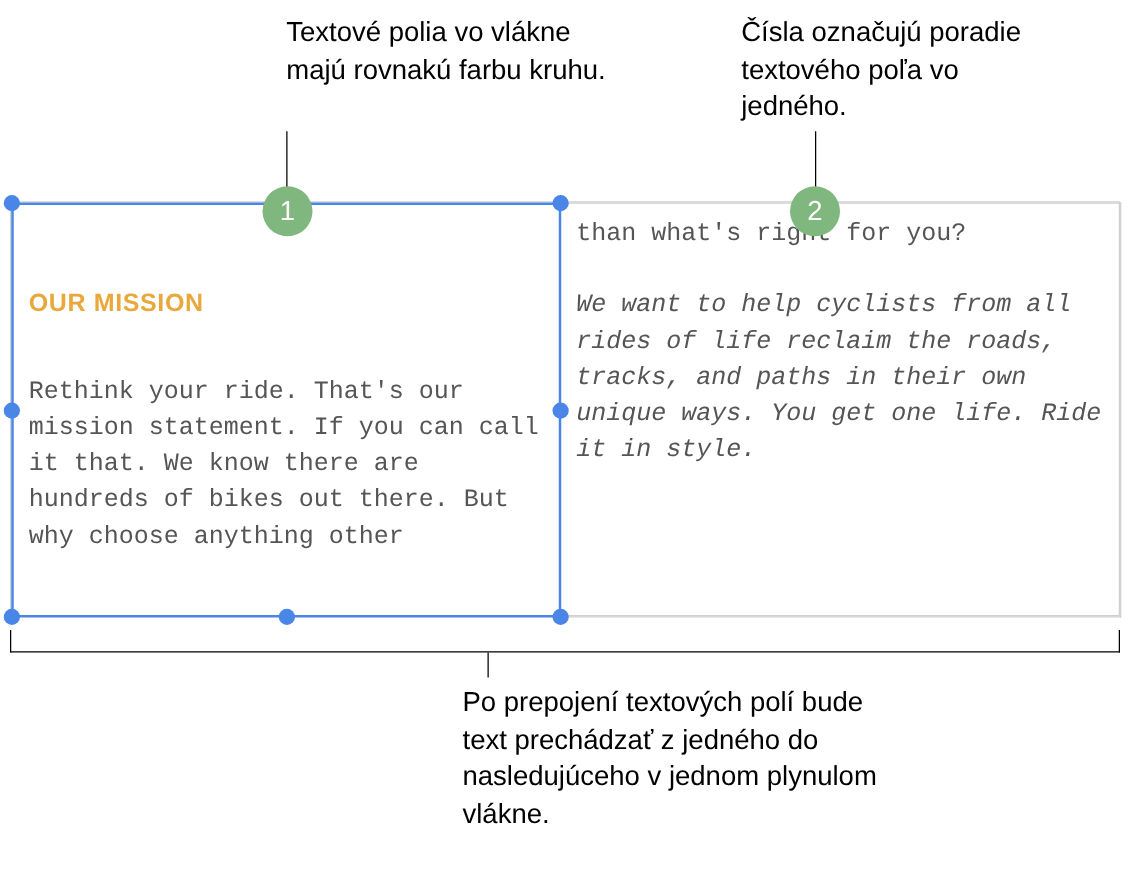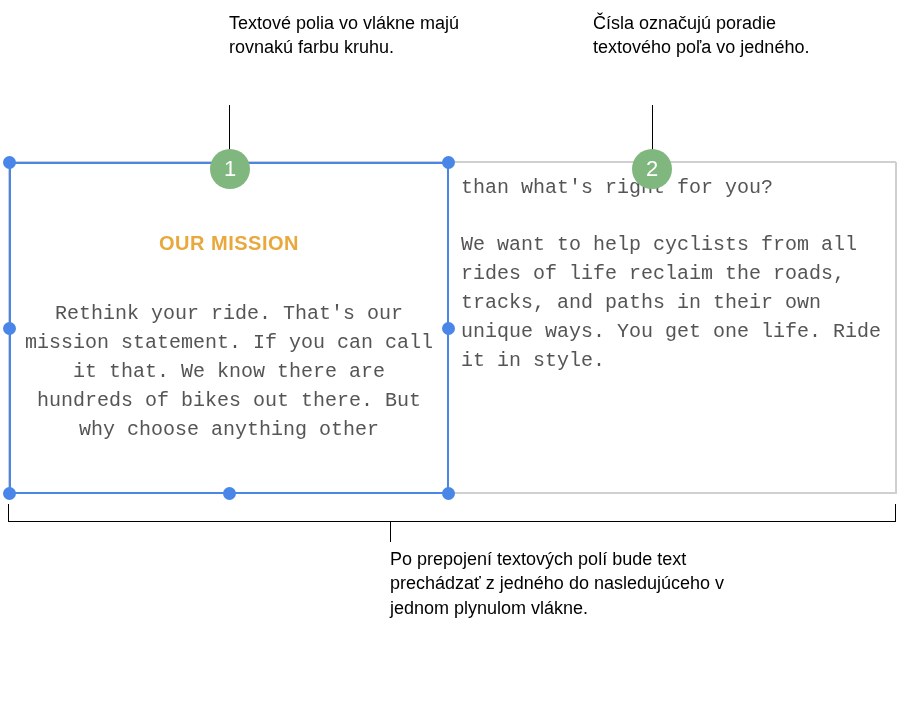--- a/index.html
+++ b/index.html
@@ -6,21 +6,21 @@
   body {
     font-family: -apple-system, BlinkMacSystemFont, "Helvetica Neue", Arial, sans-serif;
     background: #ffffff;
     width: 905px;
     height: 702px;
     position: relative;
     overflow: hidden;
   }
   .callout {
     position: absolute;
-    font-size: 18px;
+    font-size: 22px;
     line-height: 1.35;
     color: #000;
   }
   .callout-line {
     position: absolute;
     background: #000;
     width: 1px;
   }
   .canvas {
     position: absolute;
@@ -34,21 +34,20 @@
   .textbox {
     position: absolute;
     top: 0;
     height: 332px;
     padding: 10px 12px 10px 12px;
   }
   .tb1 {
     left: 0;
     width: 440px;
     border: 2px solid #4a86e8;
-    text-align: center;
   }
   .tb2 {
     left: 440px;
     width: 448px;
     border: 1px solid #d0d0d0;
     border-left: none;
   }
   .handle {
     position: absolute;
     width: 13px;
@@ -67,21 +66,21 @@
   }
   .mono {
     font-family: "Courier New", Courier, monospace;
     font-size: 20px;
     line-height: 1.45;
     color: #555;
     white-space: pre-wrap;
     margin-top: 44px;
   }
   .mono2-top { margin-top: 0; }
-  .mono2-bot { margin-top: 28px; }
+  .mono2-bot { margin-top: 28px; font-style: italic; }
   .thread-badge {
     position: absolute;
     width: 40px;
     height: 40px;
     border-radius: 50%;
     background: #7fb77e;
     color: #fff;
     font-size: 22px;
     font-weight: 400;
     display: flex;
@@ -137,13 +136,13 @@
 
 <div class="thread-badge badge1">
   <span>1</span>
 </div>
 <div class="thread-badge badge2">
   <span>2</span>
 </div>
 
 <div class="bracket" style="left:8px; top:504px; width:888px;"></div>
 <div class="bracket-stem" style="left:390px; top:522px; height:20px;"></div>
-<div class="callout" style="left:390px; top:547px; width:340px;">Po prepojení textových polí bude text prechádzať z jedného do nasledujúceho v jednom plynulom vlákne.</div>
+<div class="callout" style="left:370px; top:547px; width:340px;">Po prepojení textových polí bude text prechádzať z jedného do nasledujúceho v jednom plynulom vlákne.</div>
 
 </body></html>

